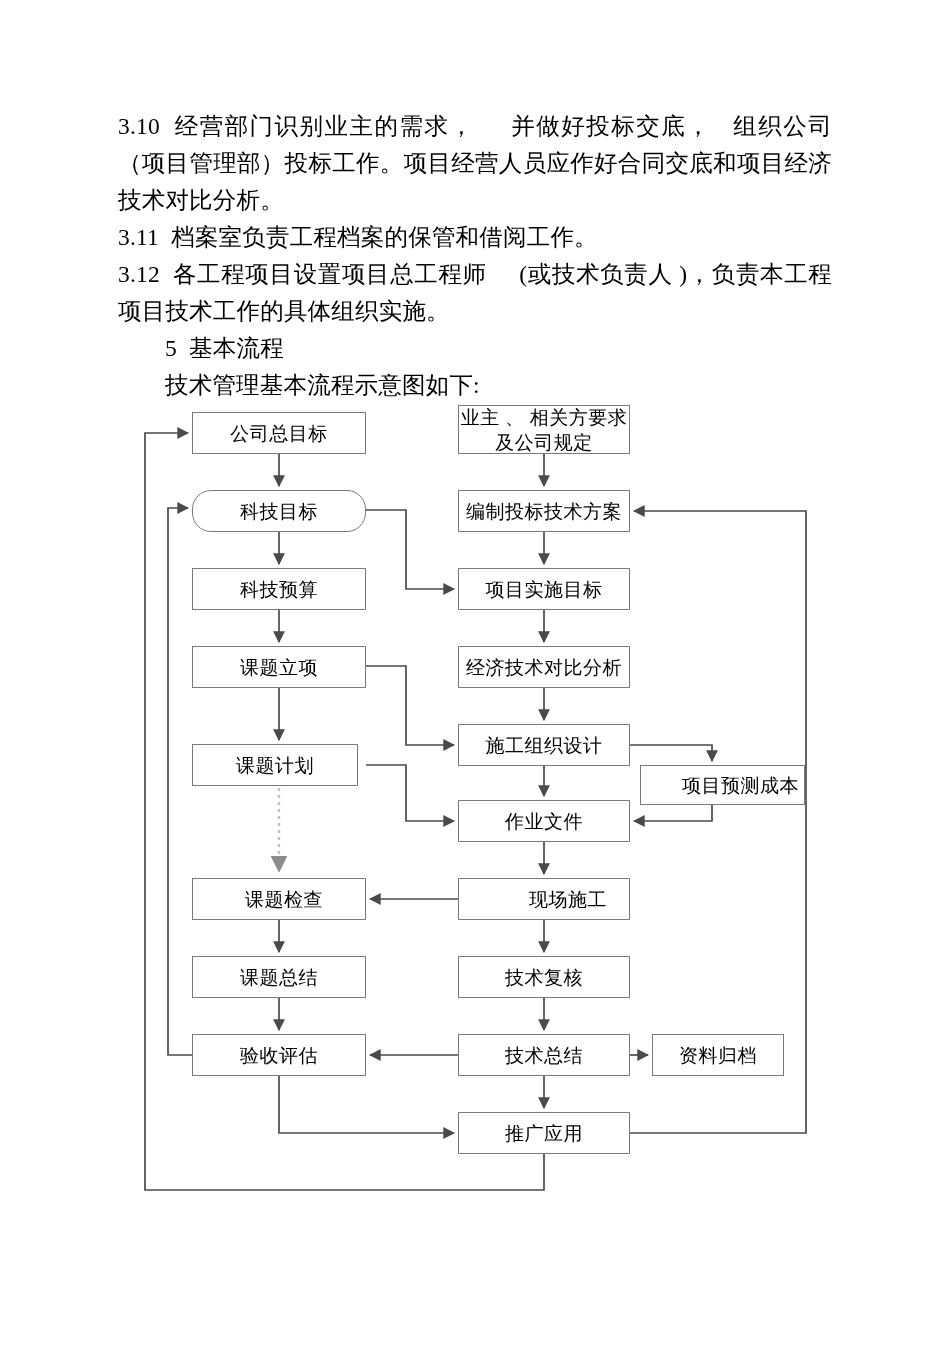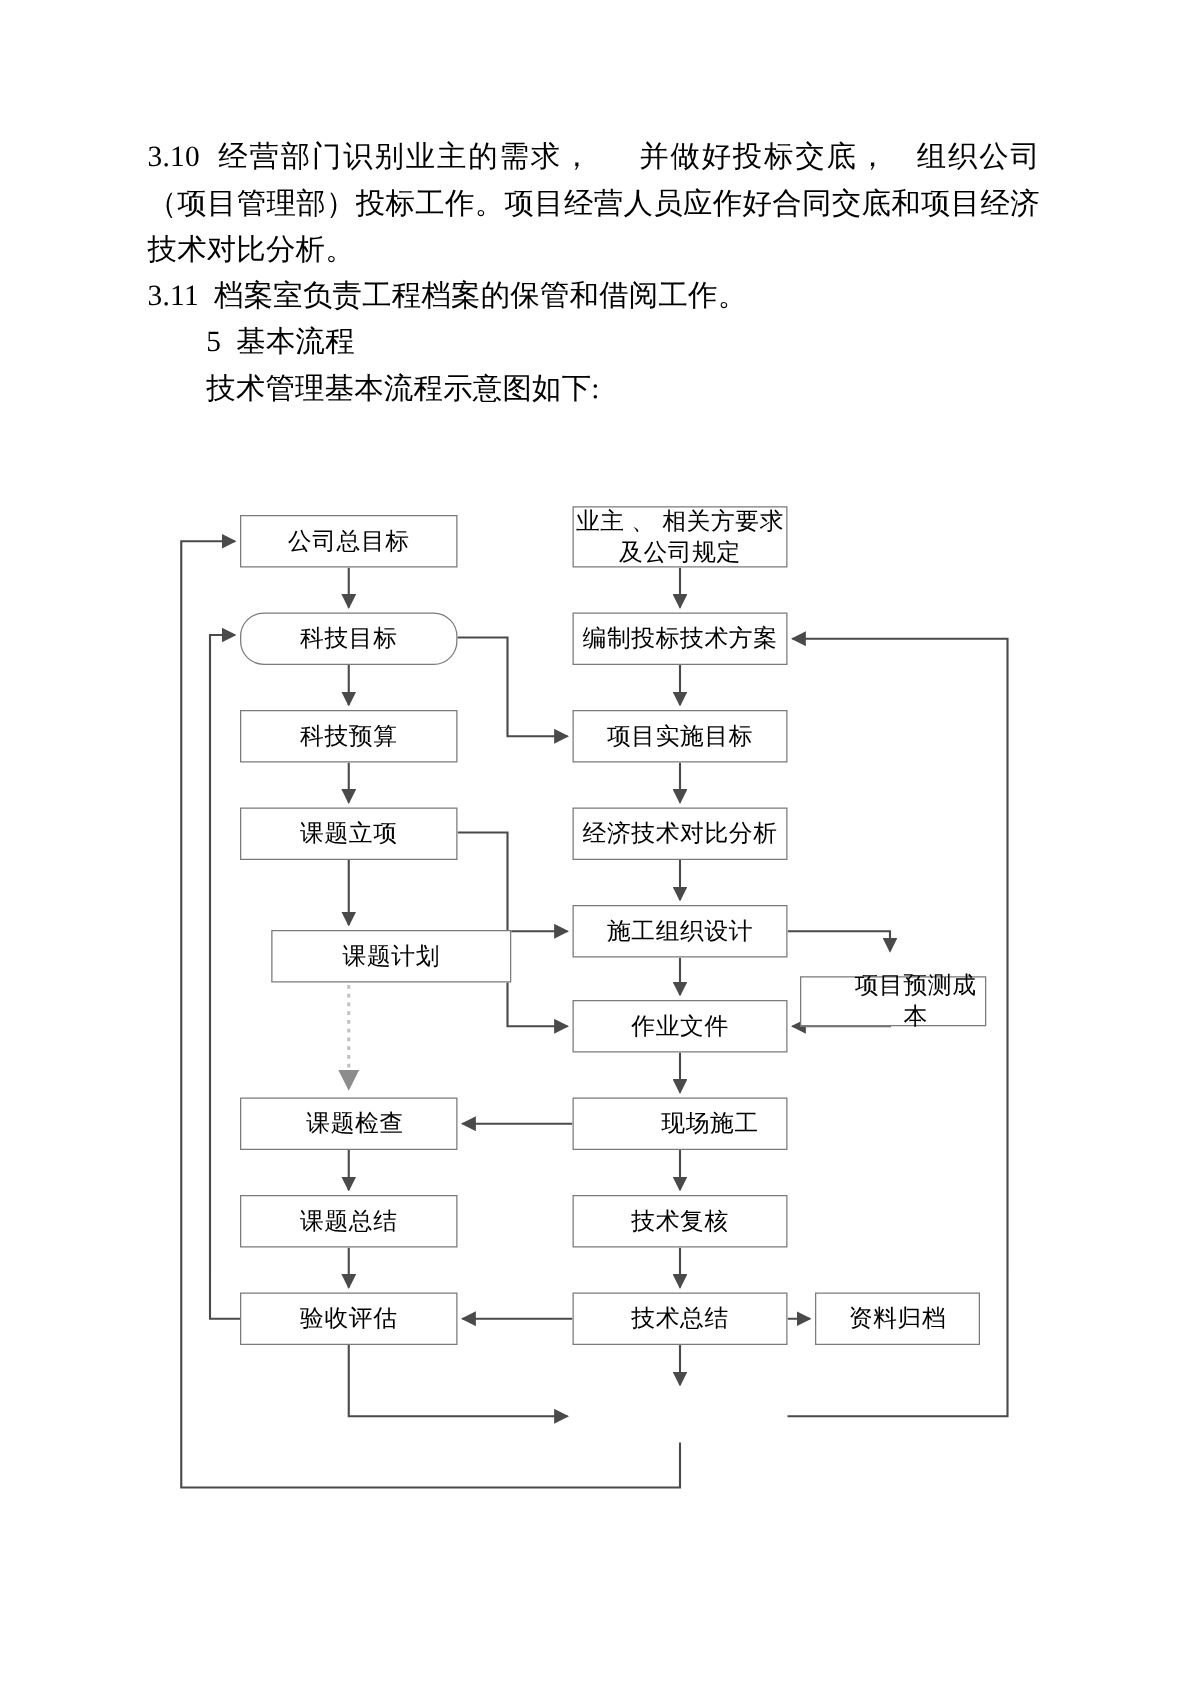--- a/index.html
+++ b/index.html
@@ -89,20 +89,21 @@
   .fbox .lbl { white-space: pre-line; display: block; }
 </style>
 </head>
 <body>
 
 <div id="page">
 
   <div class="text-block">
     <p class="para">3.10  经营部门识别业主的需求，     并做好投标交底，   组织公司（项目管理部）投标工作。项目经营人员应作好合同交底和项目经济技术对比分析。</p>
     <p class="para">3.11  档案室负责工程档案的保管和借阅工作。</p>
+    <p class="para">3.12  各工程项目设置项目总工程师     (或技术负责人 )，负责本工程项目技术工作的具体组织实施。</p>
     <p class="heading">5  基本流程</p>
     <p class="subline">技术管理基本流程示意图如下:</p>
   </div>
 
   <div id="flowchart">
 
     <svg id="flow-svg" viewBox="0 0 950 800" xmlns="http://www.w3.org/2000/svg">
       <defs>
         <marker id="ah" viewBox="0 0 10 10" refX="9" refY="5" markerWidth="7" markerHeight="7" orient="auto-start-reverse">
           <path d="M 0 0 L 10 5 L 0 10 z" fill="#4a4a4a"></path>
@@ -192,27 +193,27 @@
       </div>
     <div class="fbox" style="left:458px; top:173px; width:172px; height:42px;">
         <span class="lbl">项目实施目标</span>
       </div>
     <div class="fbox" style="left:192px; top:251px; width:174px; height:42px;">
         <span class="lbl">课题立项</span>
       </div>
     <div class="fbox" style="left:458px; top:251px; width:172px; height:42px;">
         <span class="lbl">经济技术对比分析</span>
       </div>
-    <div class="fbox" style="left:192px; top:349px; width:192px; height:42px;margin-left:25px;">
+    <div class="fbox" style="left:192px; top:349px; width:166px; height:42px;">
         <span class="lbl">课题计划</span>
       </div>
     <div class="fbox" style="left:458px; top:329px; width:172px; height:42px;">
         <span class="lbl">施工组织设计</span>
       </div>
-    <div class="fbox" style="left:640px; top:386px; width:149px; height:40px;padding-left:36px;">
+    <div class="fbox" style="left:640px; top:370px; width:165px; height:40px;padding-left:36px;">
         <span class="lbl">项目预测成本</span>
       </div>
     <div class="fbox" style="left:458px; top:405px; width:172px; height:42px;">
         <span class="lbl">作业文件</span>
       </div>
     <div class="fbox" style="left:192px; top:483px; width:174px; height:42px;padding-left:10px;">
         <span class="lbl">课题检查</span>
       </div>
     <div class="fbox" style="left:458px; top:483px; width:172px; height:42px;padding-left:48px;">
         <span class="lbl">现场施工</span>
@@ -225,16 +226,19 @@
       </div>
     <div class="fbox" style="left:192px; top:639px; width:174px; height:42px;">
         <span class="lbl">验收评估</span>
       </div>
     <div class="fbox" style="left:458px; top:639px; width:172px; height:42px;">
         <span class="lbl">技术总结</span>
       </div>
     <div class="fbox" style="left:652px; top:639px; width:132px; height:42px;">
         <span class="lbl">资料归档</span>
       </div>
+    <div class="fbox" style="left:458px; top:717px; width:172px; height:42px;">
+        <span class="lbl">推广应用</span>
+      </div>
 
   </div>
 
 </div>
 
 </body></html>

